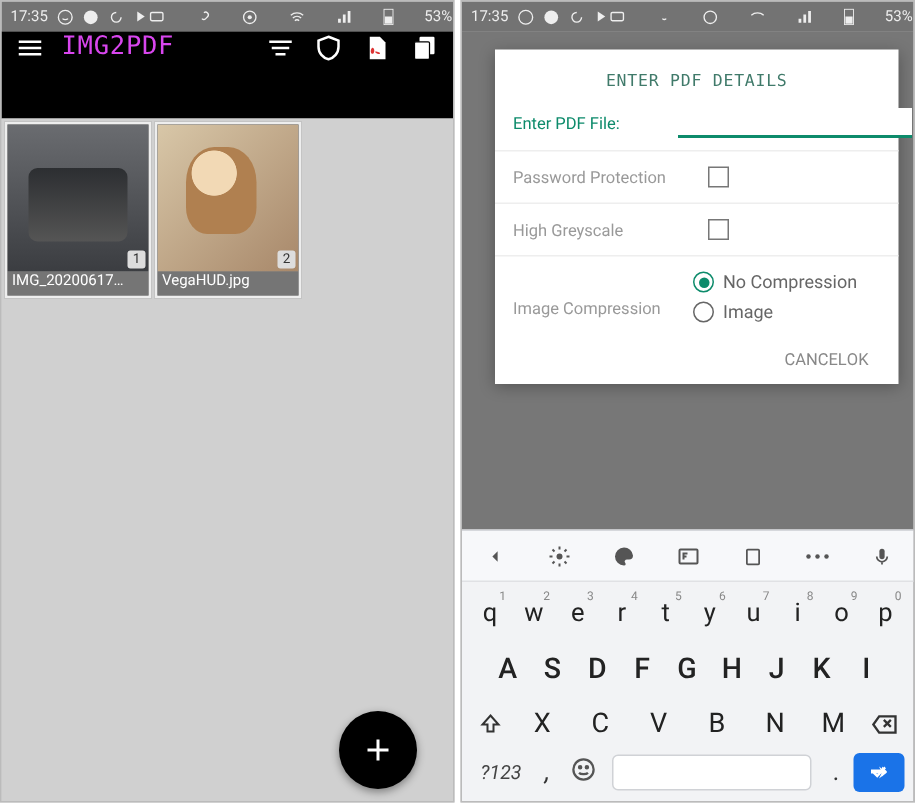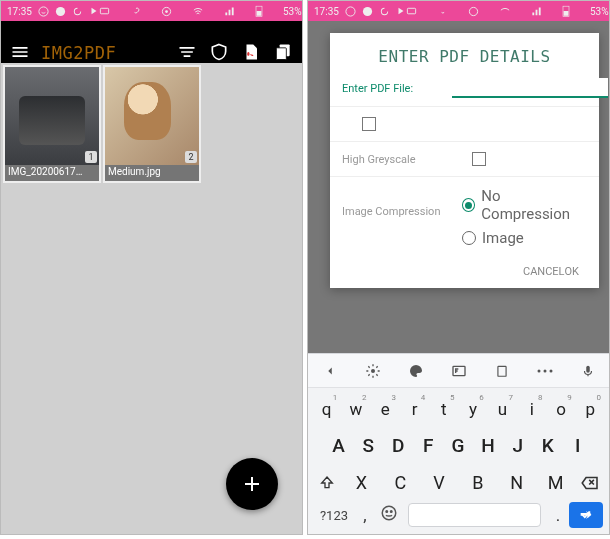--- a/index.html
+++ b/index.html
@@ -1,60 +1,60 @@
 <!DOCTYPE html>
 <html><head>
 <meta charset="utf-8">
 <style>
   * { margin: 0; padding: 0; box-sizing: border-box; font-family: Roboto, Arial, sans-serif; }
   body { background: #fff; width: 610px; height: 539px; display: flex; gap: 4px; }
   .phone { width: 303px; height: 535px; background: #d0d0d0; position: relative; overflow: hidden; border: 1px solid #bbb; }
   .phone.right { width: 303px; }
-  .status-bar { height: 20px; background: #ec4899; color: #eee; display: flex; align-items: center; justify-content: space-between; padding: 0 6px; font-size: 10px; }
+  .status-bar { height: 20px; background: #737373; color: #eee; display: flex; align-items: center; justify-content: space-between; padding: 0 6px; font-size: 10px; }
   .status-left { display: flex; gap: 6px; align-items: center; }
   .status-right { display: flex; gap: 20px; align-items: center; }
   .status-right svg, .status-left svg { fill: #eee; }
-  .app-bar { height: 42px; background: #000; color: #a16207; display: flex; align-items: flex-end; padding: 0 8px; gap: 10px; }
+  .app-bar { height: 58px; background: #000; color: #d946ef; display: flex; align-items: flex-start; padding: 0 8px; gap: 10px; }
   .app-title { font-size: 17px; flex: 1; font-family: monospace, sans-serif; letter-spacing: 0.5px; }
   .app-bar .icon { width: 22px; height: 22px; display: flex; align-items: center; justify-content: center; }
   .gallery { background: #d0d0d0; height: calc(100% - 62px); position: relative; padding: 2px; }
   .thumb-row { display: flex; gap: 2px; }
   .thumb { width: 98px; height: 118px; background: #666; border: 2px solid #eee; position: relative; display:flex; flex-direction: column;}
   .thumb .img { flex:1; background:#888; position: relative; overflow:hidden; }
   .thumb .badge { position:absolute; bottom:2px; right:2px; background:#ddd; color:#333; font-size:9px; width:12px; height:12px; border-radius:2px; display:flex; align-items:center; justify-content:center; }
   .thumb .caption { height:16px; background: rgba(120,120,120,0.85); color:#fff; font-size:10px; padding: 1px 3px; overflow:hidden; white-space:nowrap; }
   .fab { position:absolute; bottom:24px; right:24px; width:52px; height:52px; border-radius:50%; background:#000; color:#fff; display:flex; align-items:center; justify-content:center; font-size:28px; box-shadow:0 2px 6px rgba(0,0,0,0.4); }
   
   .dim-overlay { position:absolute; top:20px; left:0; right:0; bottom:0; background:rgba(60,60,60,0.6); }
   .dialog { position:absolute; top:32px; left:22px; right:10px; background:#fff; box-shadow:0 2px 10px rgba(0,0,0,0.3); padding: 10px 0 6px 0; }
-  .dialog-title { text-align:center; font-size:16px; color:#407a6a; letter-spacing:0.5px; font-family: monospace, sans-serif; padding:4px 0 10px 0;}
+  .dialog-title { text-align:center; font-size:11px; color:#407a6a; letter-spacing:0.5px; font-family: monospace, sans-serif; padding:4px 0 10px 0;}
   .dlg-row { display:flex; align-items:center; border-top:1px solid #eee; padding: 10px 12px; font-size:11px; color:#999; font-family: monospace, sans-serif;}
   .dlg-row .lbl { flex:0 0 110px; }
   .dlg-row.first { border-top:none; padding-top:2px; padding-bottom:8px;}
   .underline-input { flex:1; border:none; border-bottom:2px solid #0d8b6b; height:20px; outline:none; font-size:12px; }
   .checkbox { width:14px; height:14px; border:1.5px solid #777; margin-left:20px;}
   .radio-col { display:flex; flex-direction:column; gap:6px; margin-left:10px;}
-  .radio-item { display:flex; align-items:center; gap:6px; font-size:15px; color:#666;}
+  .radio-item { display:flex; align-items:center; gap:6px; font-size:12px; color:#666;}
   .radio { width:14px; height:14px; border:1.5px solid #666; border-radius:50%; display:flex; align-items:center; justify-content:center;}
   .radio.sel { border-color:#0d8b6b;}
   .radio.sel::after { content:""; width:7px; height:7px; background:#0d8b6b; border-radius:50%;}
   .dlg-actions { display:flex; justify-content:flex-end; padding:8px 20px 4px 0; font-size:11px; color:#888; font-family: monospace, sans-serif;}
   
   .kbd-wrap { position:absolute; bottom:0; left:0; right:0; background:#f2f3f5; border-top:1px solid #d6d8dc;}
   .kbd-toolbar { height:34px; display:flex; align-items:center; justify-content:space-around; border-bottom:1px solid #e0e1e4; background:#f7f8fa;}
   .kbd-toolbar .ti { width:20px; height:20px; display:flex; align-items:center; justify-content:center; color:#555;}
   .kbd-rows { padding: 4px 2px 4px 2px; }
   .krow { display:flex; justify-content:space-around; align-items:center; padding:2px 2px; }
   .key { flex:1; text-align:center; font-size:17px; color:#222; padding:5px 0; position:relative;}
   .key .sup { position:absolute; top:-1px; right:4px; font-size:8px; color:#888;}
   .krow.mid .key { font-size:19px; font-weight:500; letter-spacing:1px;}
   .krow.mid { padding: 3px 14px; }
   .krow.bot .key { font-size:18px;}
   .shift, .back { flex:0 0 30px; display:flex; align-items:center; justify-content:center;}
-  .krow.last { padding:2px 4px;}
+  .krow.last { padding:2px 4px;font-style:italic;}
   .space { flex:1; height:24px; background:#fff; border:1px solid #d0d2d6; border-radius:4px; margin:0 6px;}
   .enter { width:34px; height:26px; background:#1a73e8; border-radius:4px; display:flex; align-items:center; justify-content:center;}
   .sym { flex:0 0 40px; font-size:13px; color:#444; text-align:center;}
   .comma, .dot { flex:0 0 22px; font-size:17px; color:#333; text-align:center;}
   .emoji { flex:0 0 26px; text-align:center; color:#555;}
   
   .car { background:linear-gradient(#6a6c70 0%, #3b3d41 100%); position:relative; height:100%;}
   .car::after{content:"";position:absolute;left:15%;right:15%;top:30%;bottom:20%;background:linear-gradient(#2c2e31,#555);border-radius:6px;}
   .art { background:linear-gradient(135deg,#d8c7a8,#a8886a); position:relative; height:100%;}
   .art::after{content:"";position:absolute;left:20%;top:15%;width:50%;height:60%;background:radial-gradient(circle at 40% 30%, #f2d9b5 0 30%, #b08050 31% 100%);border-radius:40% 40% 30% 30%;}
@@ -143,21 +143,21 @@
             <div class="car"></div>
             <div class="badge">1</div>
           </div>
         <div class="caption">IMG_20200617…</div>
       </div>
       <div class="thumb">
         <div class="img">
             <div class="art"></div>
             <div class="badge">2</div>
           </div>
-        <div class="caption">Medium.jpg</div>
+        <div class="caption">VegaHUD.jpg</div>
       </div>
     </div>
     <div class="fab">
       <svg width="24" height="24" viewBox="0 0 24 24" fill="#fff">
           <path d="M11 5h2v14h-2zM5 11h14v2H5z"></path>
         </svg>
     </div>
   </div>
 </div>
 
@@ -204,20 +204,21 @@
 
   <div class="dim-overlay"></div>
 
   <div class="dialog">
     <div class="dialog-title">ENTER PDF DETAILS</div>
     <div class="dlg-row first">
       <span class="lbl" style="color:#0d8b6b">Enter PDF File:</span>
       <input class="underline-input" value="" style="">
     </div>
     <div class="dlg-row">
+      <span class="lbl">Password Protection</span>
       <span class="checkbox"></span>
     </div>
     <div class="dlg-row">
       <span class="lbl">High Greyscale</span>
       <span class="checkbox"></span>
     </div>
     <div class="dlg-row" style="align-items:flex-start">
       <span class="lbl" style="padding-top:18px">Image Compression</span>
       <div class="radio-col">
         <div class="radio-item">

